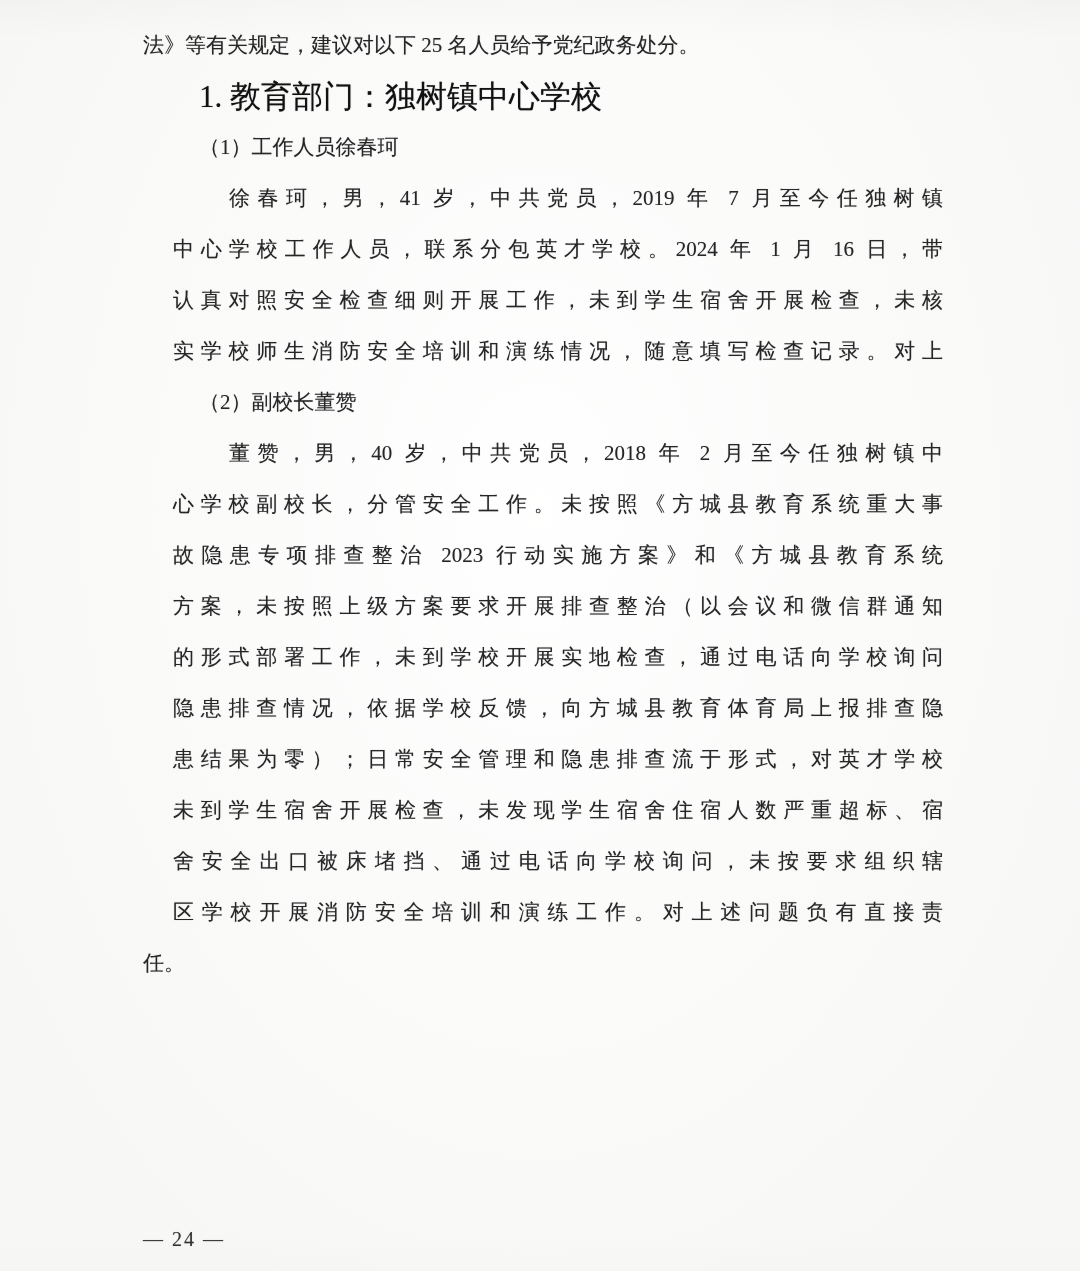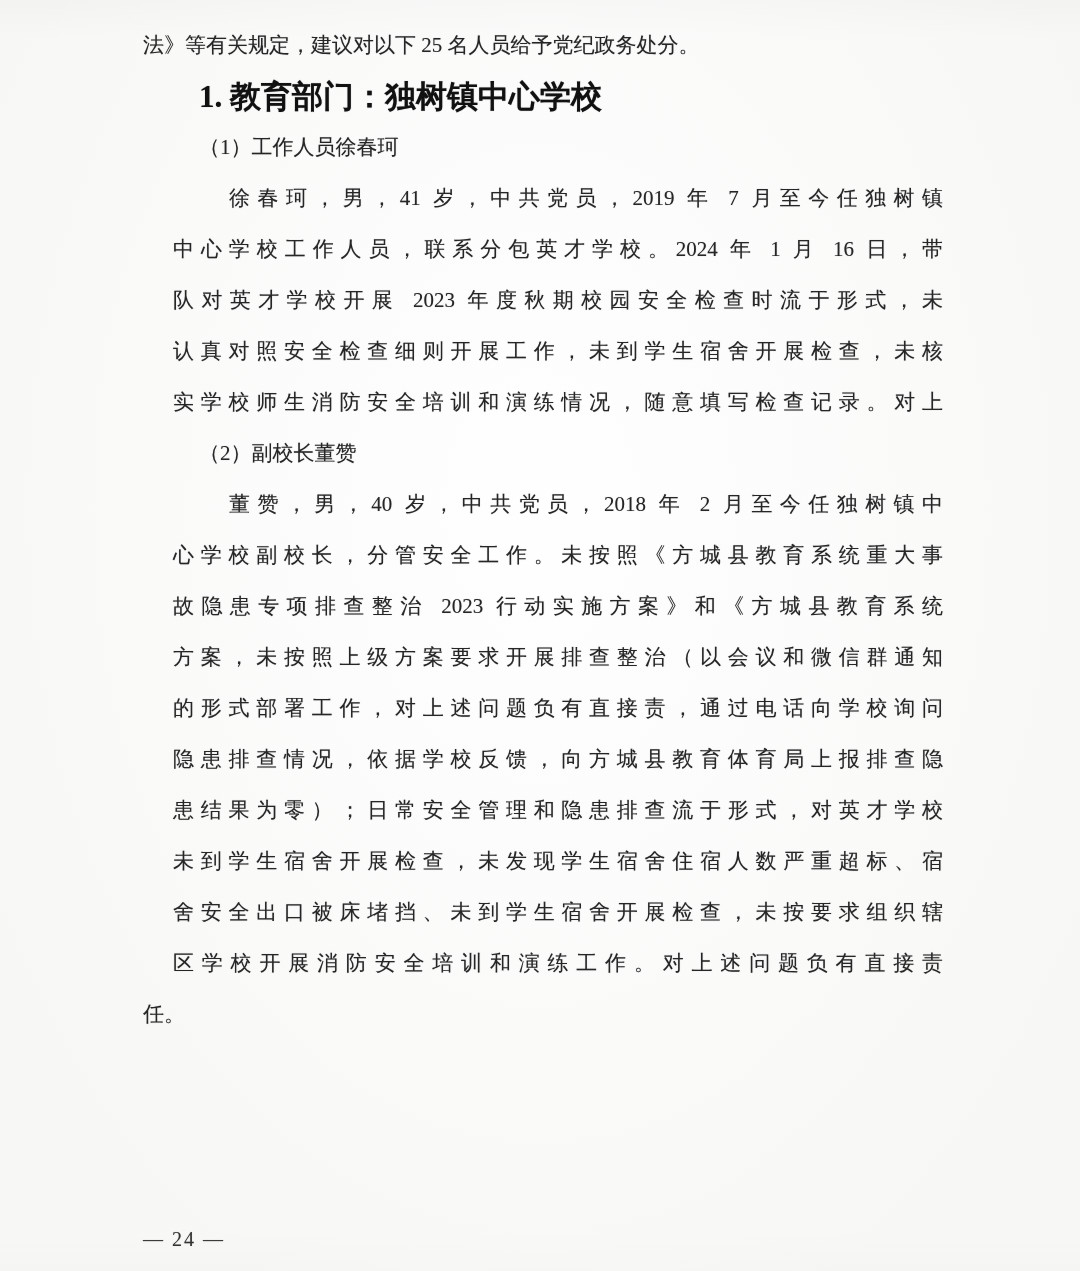--- a/index.html
+++ b/index.html
@@ -39,21 +39,21 @@
   .line.justify {
     text-align: justify;
     text-align-last: justify;
     text-justify: inter-character;
     margin-left: 30px;
   }
   .line.indent {
     text-indent: 56px;
   }
   .line.heading {
-    font-weight: bold;
+    font-weight: normal;
     font-size: 31px;
     color: #111111;
     text-shadow: 0 0 1px rgba(0,0,0,0.45);
   }
   .footer {
     position: absolute;
     left: 143px;
     top: 1228px;
     font-size: 20px;
     color: #333333;
@@ -64,30 +64,29 @@
 </head>
 <body>
 
 <div class="page">
   <div class="text-block">
       <div class="line">法》等有关规定，建议对以下 25 名人员给予党纪政务处分。</div>
       <div class="line heading indent">1. 教育部门：独树镇中心学校</div>
       <div class="line indent">（1）工作人员徐春珂</div>
       <div class="line indent justify">徐春珂，男，41 岁，中共党员，2019 年 7 月至今任独树镇</div>
       <div class="line justify">中心学校工作人员，联系分包英才学校。2024 年 1 月 16 日，带</div>
-      <div class="line justify">队对英才学校开展 2023 年度秋期校园安全检查时流于形式，未</div>
       <div class="line justify">认真对照安全检查细则开展工作，未到学生宿舍开展检查，未核</div>
       <div class="line justify">实学校师生消防安全培训和演练情况，随意填写检查记录。对上</div>
       <div class="line indent">（2）副校长董赞</div>
       <div class="line indent justify">董赞，男，40 岁，中共党员，2018 年 2 月至今任独树镇中</div>
       <div class="line justify">心学校副校长，分管安全工作。未按照《方城县教育系统重大事</div>
       <div class="line justify">故隐患专项排查整治 2023 行动实施方案》和《方城县教育系统</div>
       <div class="line justify">方案，未按照上级方案要求开展排查整治（以会议和微信群通知</div>
-      <div class="line justify">的形式部署工作，对上述问题负有直接责，通过电话向学校询问</div>
+      <div class="line justify">的形式部署工作，未到学校开展实地检查，通过电话向学校询问</div>
       <div class="line justify">隐患排查情况，依据学校反馈，向方城县教育体育局上报排查隐</div>
       <div class="line justify">患结果为零）；日常安全管理和隐患排查流于形式，对英才学校</div>
       <div class="line justify">未到学生宿舍开展检查，未发现学生宿舍住宿人数严重超标、宿</div>
-      <div class="line justify">舍安全出口被床堵挡、未到学生宿舍开展检查，未按要求组织辖</div>
+      <div class="line justify">舍安全出口被床堵挡、通过电话向学校询问，未按要求组织辖</div>
       <div class="line justify">区学校开展消防安全培训和演练工作。对上述问题负有直接责</div>
       <div class="line">任。</div>
     </div>
   <div class="footer">— 24 —</div>
 </div>
 
 </body></html>

